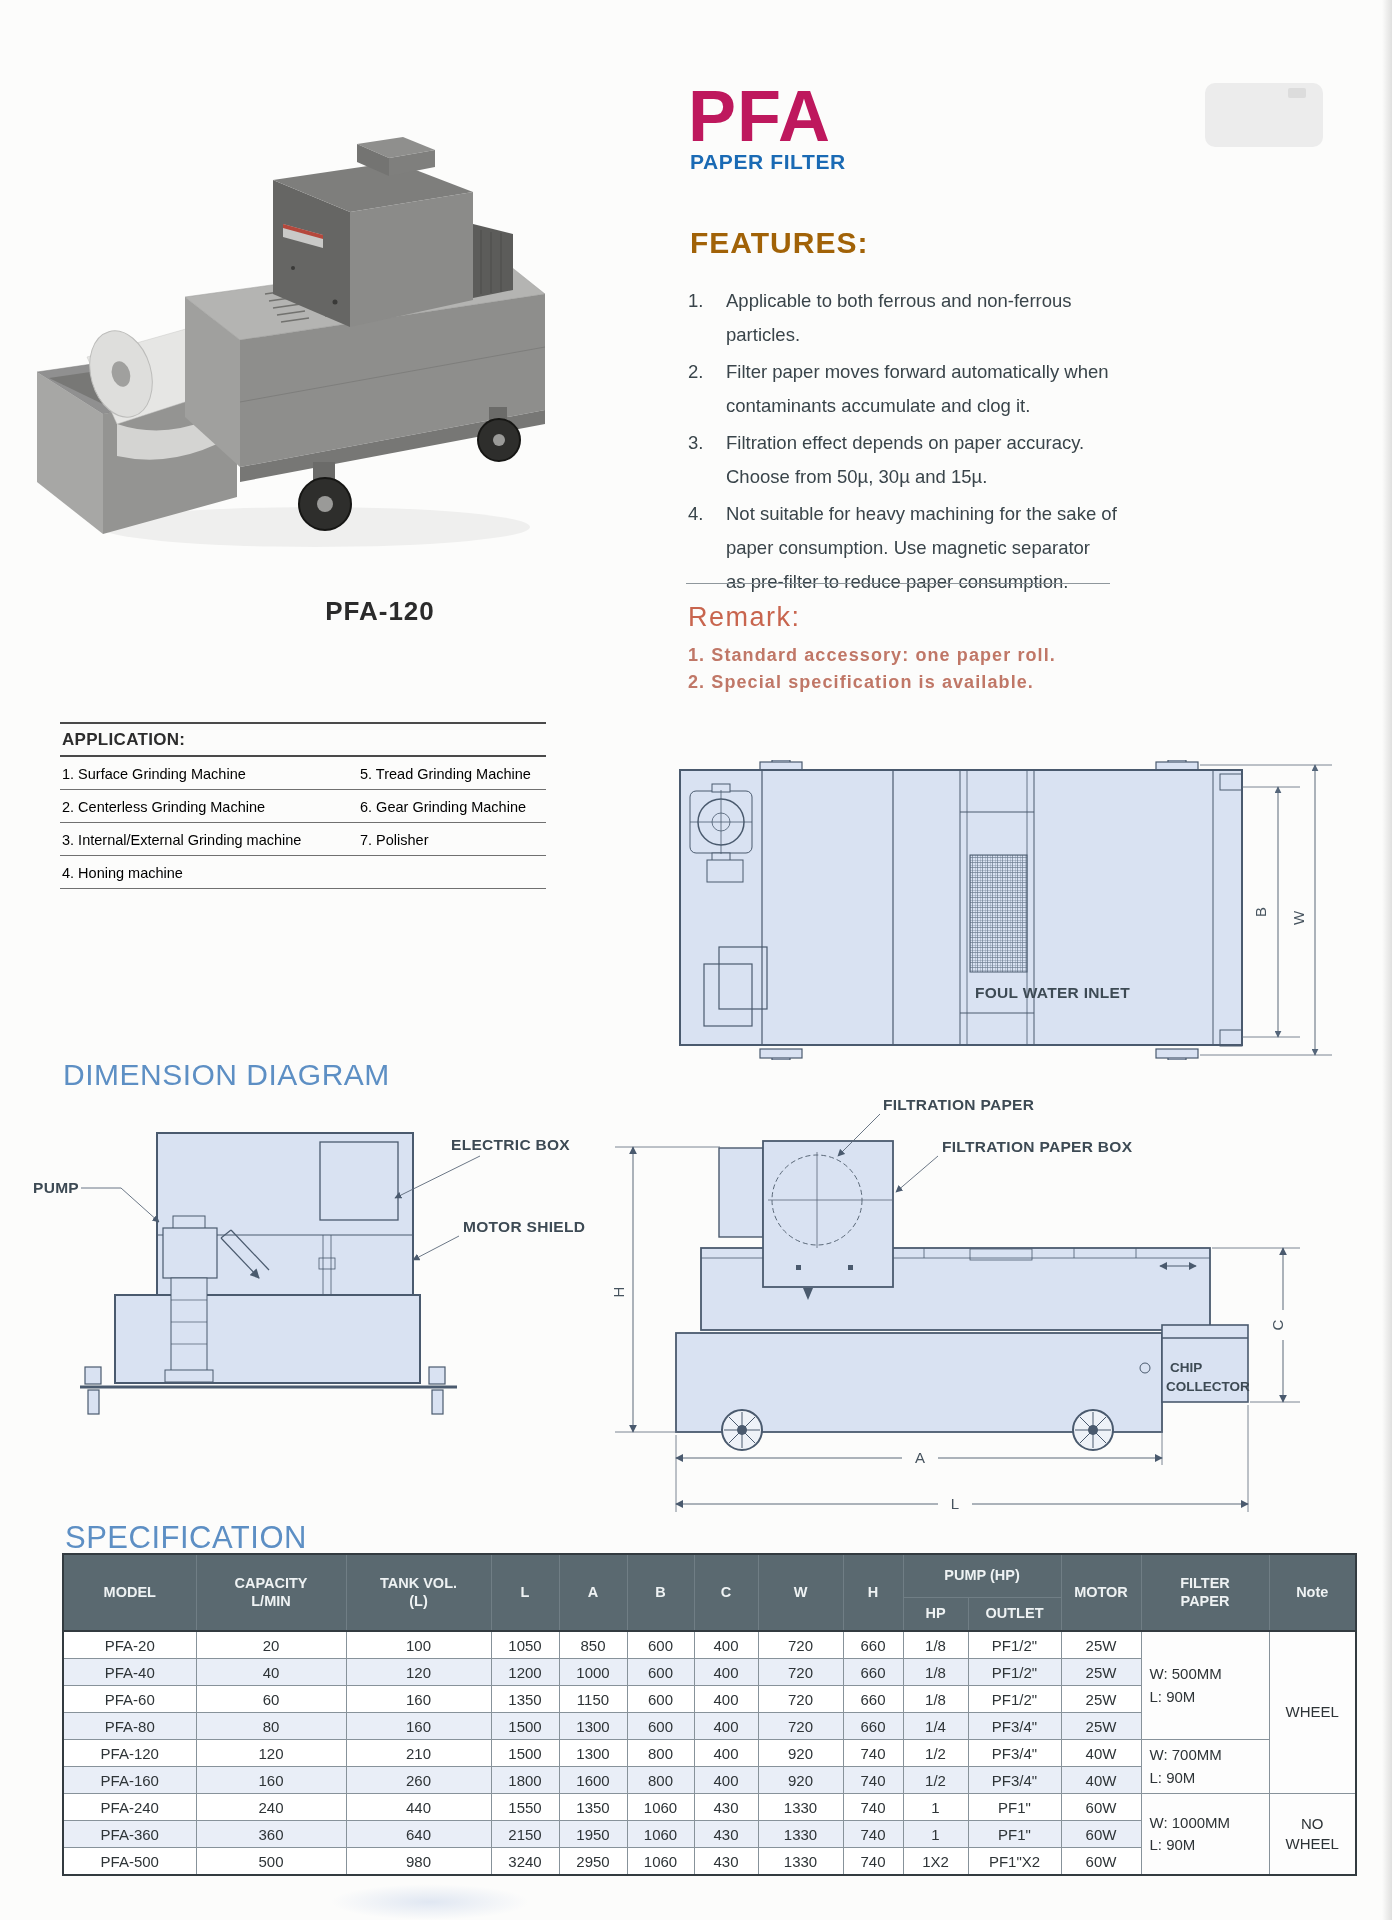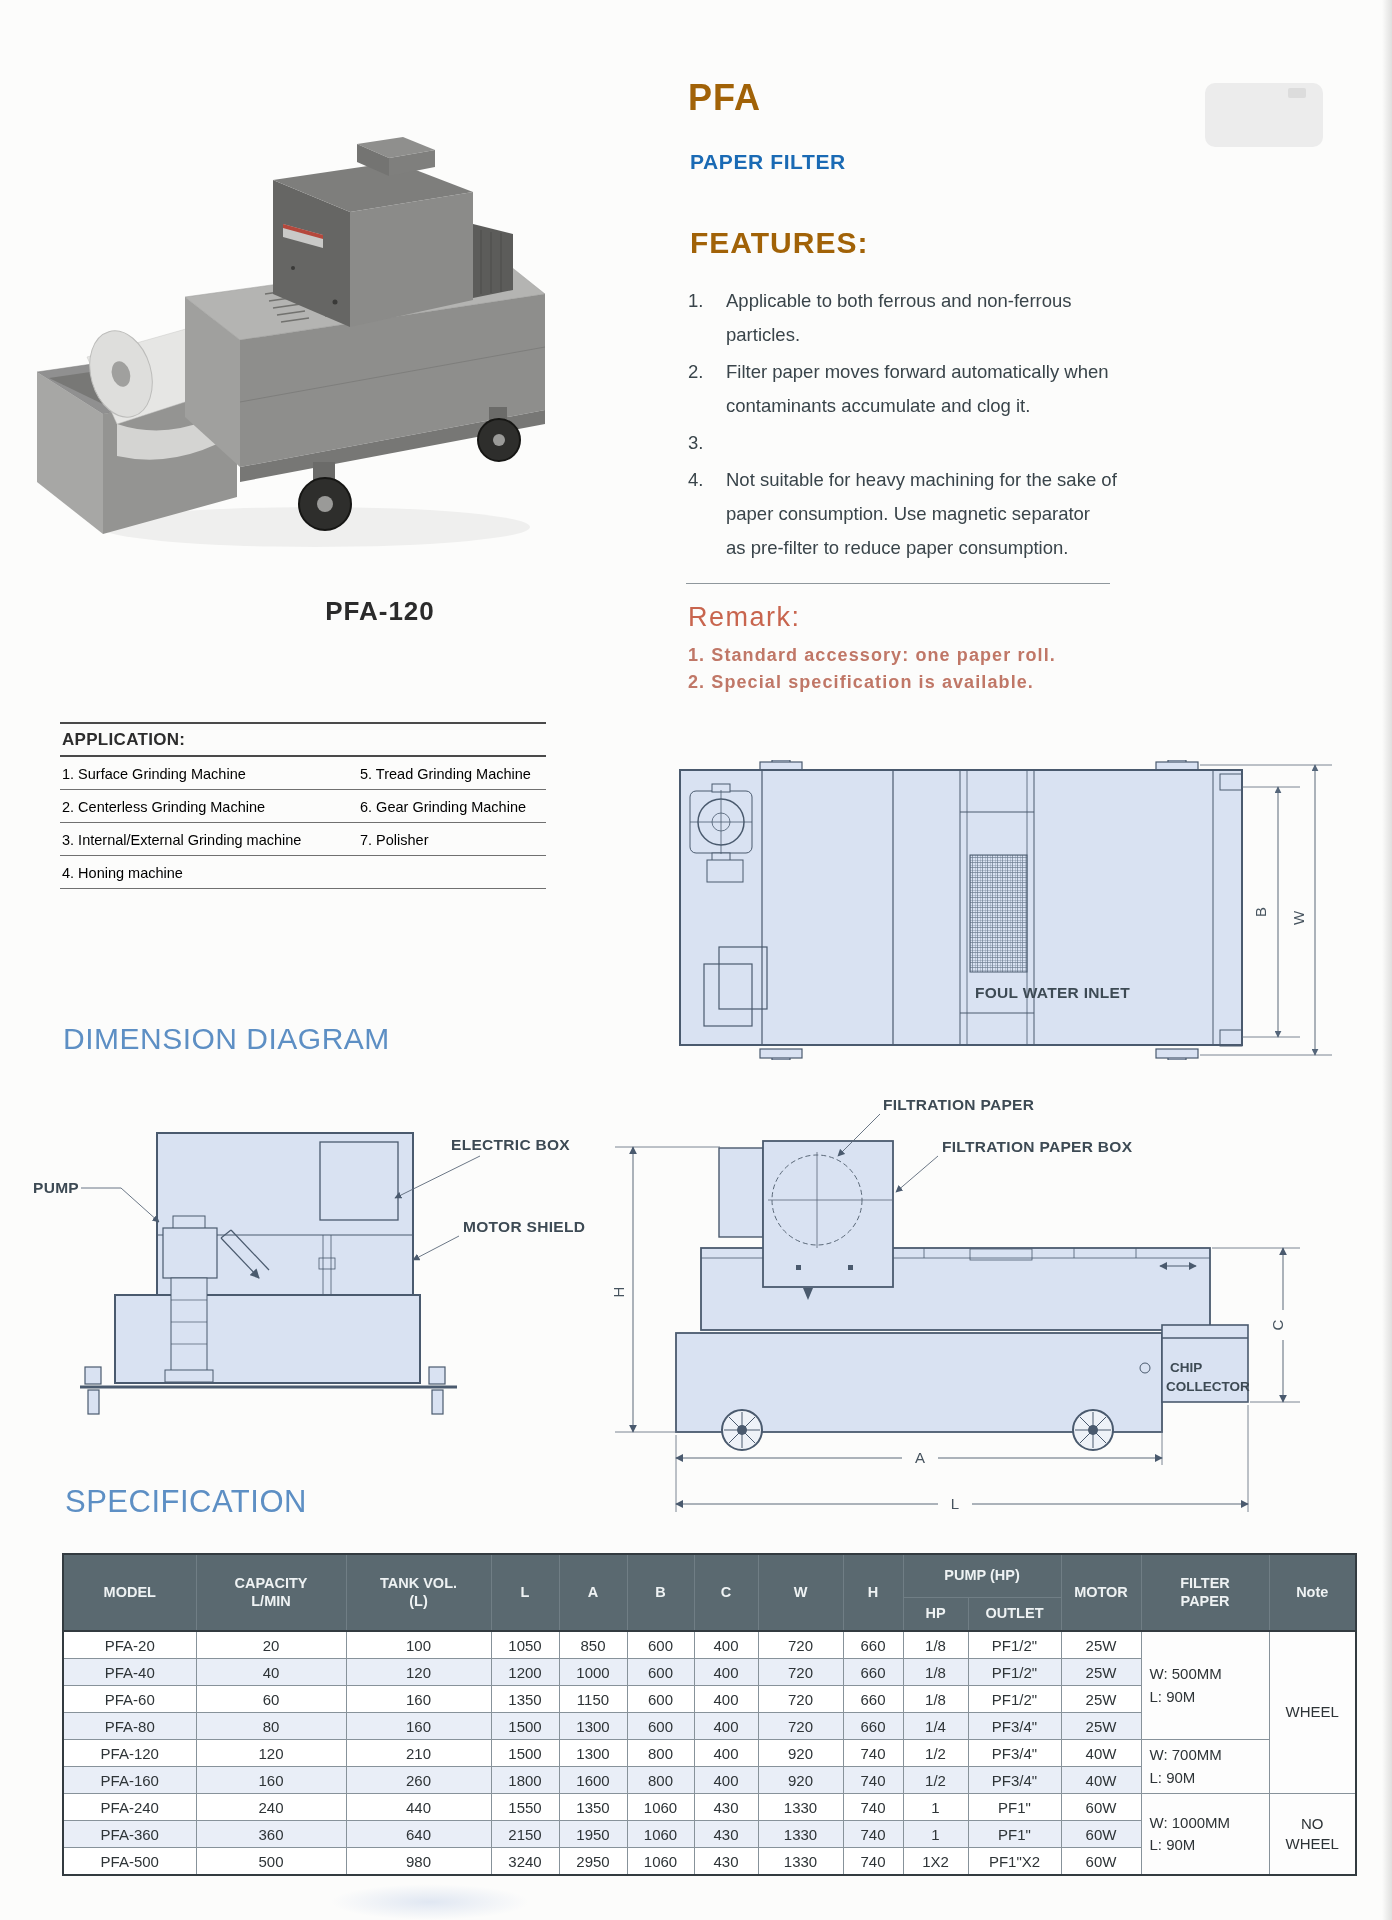--- a/index.html
+++ b/index.html
@@ -1,24 +1,24 @@
 <!DOCTYPE html>
 <html><head>
 <meta charset="utf-8">
 <style>
   html,body{margin:0;padding:0;}
   body{background:#e8e8e8;font-family:"Liberation Sans", sans-serif;}
   .page{position:relative;width:1392px;height:1920px;background:#fcfcfb;overflow:hidden;margin:0 auto;}
   .abs{position:absolute;}
 
   
-  .pfa-title{left:688px;top:80px;font-size:36px;font-weight:600;color:#a16207;letter-spacing:1px;line-height:1;}
+  .pfa-title{left:688px;top:80px;font-size:72px;font-weight:600;color:#be185d;letter-spacing:1px;line-height:1;}
   .pfa-sub{left:690px;top:150px;font-size:21px;font-weight:700;color:#1a6ab4;letter-spacing:.6px;}
   .features-heading{left:690px;top:226px;font-size:30px;font-weight:700;color:#a16207;letter-spacing:1px;}
-  .section-blue{font-size:30px;font-weight:500;color:#5d8fc4;letter-spacing:.5px;}
+  .section-blue{font-size:30px;font-weight:500;color:#5d8fc4;letter-spacing:.5px;margin-top:36px;}
 
   
   .features-list{left:688px;top:284px;width:442px;}
   .feat-item{display:flex;margin-bottom:3px;font-size:18.5px;color:#39444a;line-height:34px;}
   .feat-num{width:38px;flex:none;}
   .feat-text{white-space:pre-line;}
   .divider{left:686px;top:583px;width:424px;height:0;border-top:1.5px solid #8f979c;}
 
   
   .remark-heading{left:688px;top:602px;font-size:27px;color:#c8654e;letter-spacing:1.5px;font-weight:500;}
@@ -139,20 +139,22 @@
       <span class="feat-num">1.</span>
       <span class="feat-text">Applicable to both ferrous and non-ferrous particles.</span>
     </div>
     <div class="feat-item">
       <span class="feat-num">2.</span>
       <span class="feat-text">Filter paper moves forward automatically when
 contaminants accumulate and clog it.</span>
     </div>
     <div class="feat-item">
       <span class="feat-num">3.</span>
+      <span class="feat-text">Filtration effect depends on paper accuracy.
+Choose from 50µ, 30µ and 15µ.</span>
     </div>
     <div class="feat-item">
       <span class="feat-num">4.</span>
       <span class="feat-text">Not suitable for heavy machining for the sake of
 paper consumption. Use magnetic separator
 as pre-filter to reduce paper consumption.</span>
     </div>
   </div>
 
   <div class="abs divider"></div>

